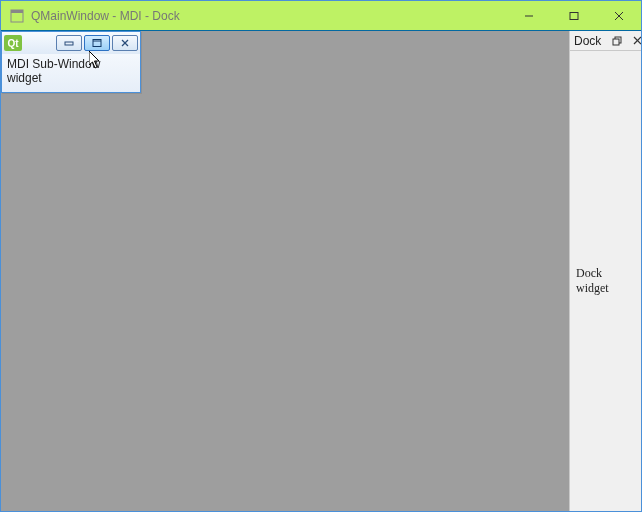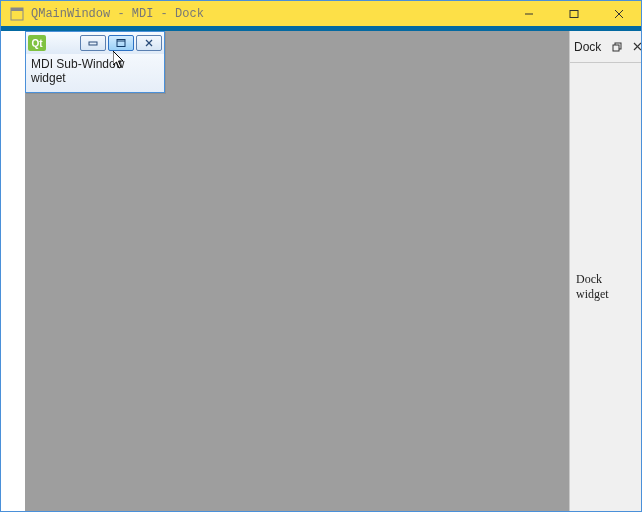--- a/index.html
+++ b/index.html
@@ -8,46 +8,44 @@
     font-size: 12px;
     background: #fff;
     width: 642px;
     height: 512px;
     overflow: hidden;
     border: 1px solid #4a90d9;
   }
   
   .titlebar {
     height: 30px;
-    background: #fde047;
-    display: flex;
-    align-items: center;
-    border-bottom: 5px solid #0369a1;
+    background: #bef264;
+    display: flex;
+    align-items: center;
+    border-bottom: 1px solid #0369a1;
     color: #777;
-    font-family: Liberation Mono, monospace;
   }
   .titlebar .appicon {
     width: 16px; height: 16px;
     margin: 0 6px 0 8px;
     display: flex; align-items: center; justify-content: center;
   }
   .titlebar .title { flex: 0 0 auto; font-size: 12px; }
   .titlebar .spacer { flex: 1 1 auto; }
   .winbtn {
     width: 45px; height: 29px;
     display: flex; align-items: center; justify-content: center;
     color: #555;
   }
   .winbtn svg { display: block; }
   
   .client {
     position: relative;
     height: calc(512px - 30px - 2px);
     display: flex;
-    margin-left: 24px;
   }
   .mdi-area {
     flex: 1 1 auto;
     position: relative;
     background: #9e9e9e;
     overflow: hidden;
   }
   
   .subwin {
     position: absolute;
@@ -105,21 +103,21 @@
   }
   
   .dock {
     width: 72px;
     background: #f0f0f0;
     border-left: 1px solid #c9c9c9;
     display: flex;
     flex-direction: column;
   }
   .dock-title {
-    height: 32px;
+    height: 20px;
     display: flex;
     align-items: center;
     padding: 0 2px 0 4px;
     border-bottom: 1px solid #c9c9c9;
     font-size: 12px;
     color: #222;
     gap: 11px;
   }
   .dock-title .label { flex: 1 1 auto; }
   .dock-btn {

